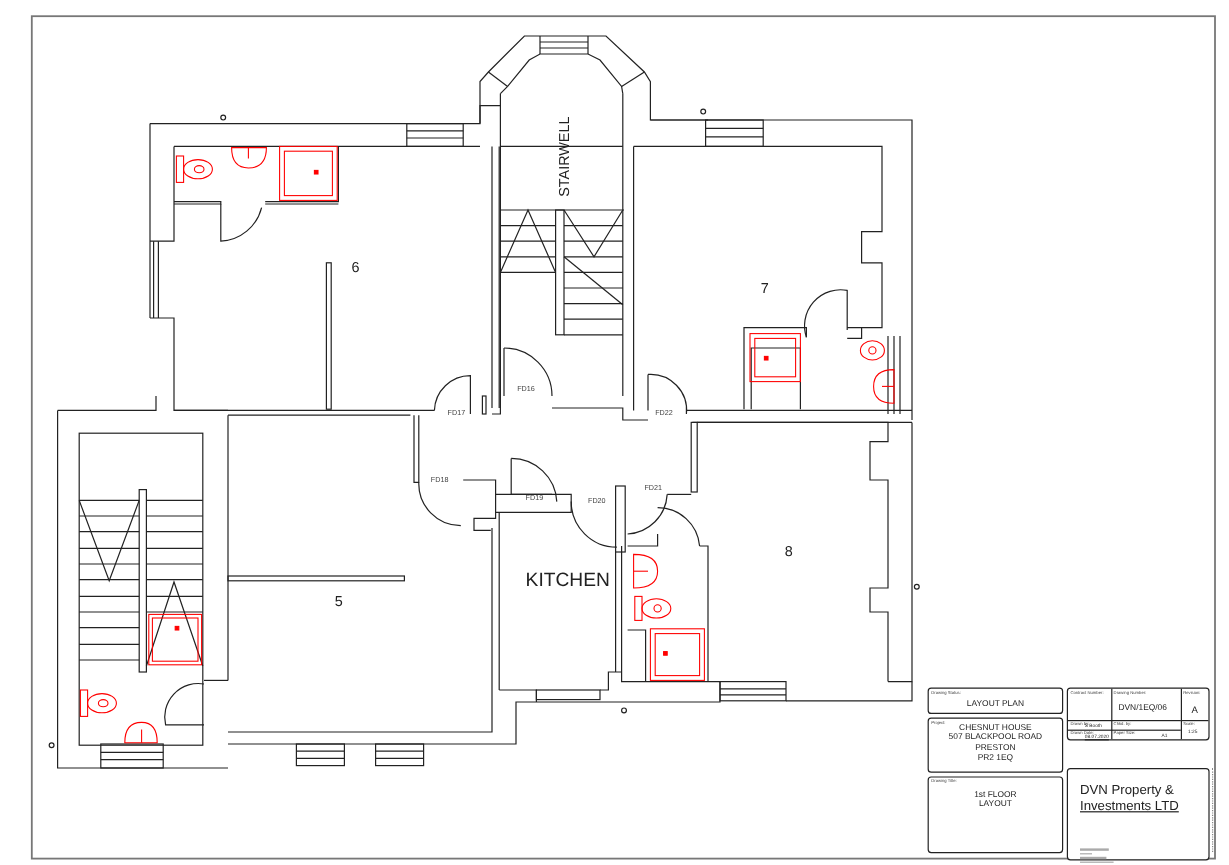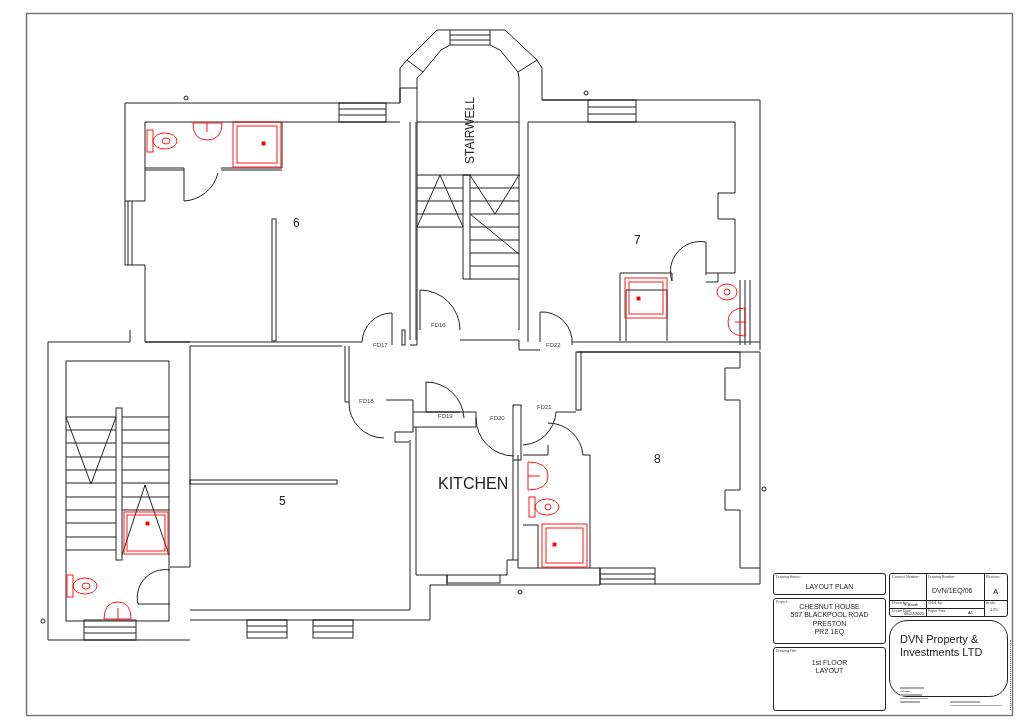--- a/index.html
+++ b/index.html
@@ -325,23 +325,23 @@
     <span class="tb-val" style="left:14px;top:28px;font-size:4px;">S Booth</span>
     <span class="tb-small" style="left:38px;top:27px;">Chkd. by:</span>
     <span class="tb-small" style="left:96px;top:27px;">Scale:</span>
     <span class="tb-val" style="left:100px;top:33px;font-size:4px;">1:25</span>
     <span class="tb-small" style="left:2px;top:35px;">Drawn Date:</span>
     <span class="tb-val" style="left:14px;top:37px;font-size:4px;text-decoration:underline;">08.07.2020</span>
     <span class="tb-small" style="left:38px;top:35px;">Paper Size:</span>
     <span class="tb-val" style="left:78px;top:36px;font-size:4px;">A1</span>
   </div>
 
-  <div class="tb-box" style="left:889px;top:620px;width:119px;height:77px;border-radius:18px;">
+  <div class="tb-box" style="left:889px;top:640px;width:119px;height:77px;">
     <div class="tb-main" style="top:12px;left:10px;text-align:left;font-size:11px;line-height:13px;">DVN Property &amp;</div>
-    <div class="tb-main" style="top:25px;left:10px;text-align:left;font-size:11px;line-height:13px;">Investments LTD</div>
+    <div class="tb-main" style="top:25px;left:10px;text-align:left;font-size:11px;line-height:13px;text-decoration:underline;">Investments LTD</div>
     <div style="position:absolute;left:10px;top:64px;width:28px;height:22px;">
       <div style="height:1.5px;background:#aaa;margin:2px 0;width:24px;"></div>
       <div style="height:1.5px;background:#aaa;margin:2px 0;width:10px;"></div>
       <div style="height:1.5px;background:#aaa;margin:2px 0;width:22px;"></div>
       <div style="height:1.5px;background:#aaa;margin:2px 0;width:28px;"></div>
       <div style="height:1.5px;background:#aaa;margin:2px 0;width:20px;"></div>
     </div>
     <div style="position:absolute;left:60px;top:78px;width:52px;height:8px;">
       <div style="height:1.5px;background:#aaa;margin:2px 0;width:30px;"></div>
       <div style="height:1.5px;background:#aaa;margin:2px 0;width:52px;"></div>

